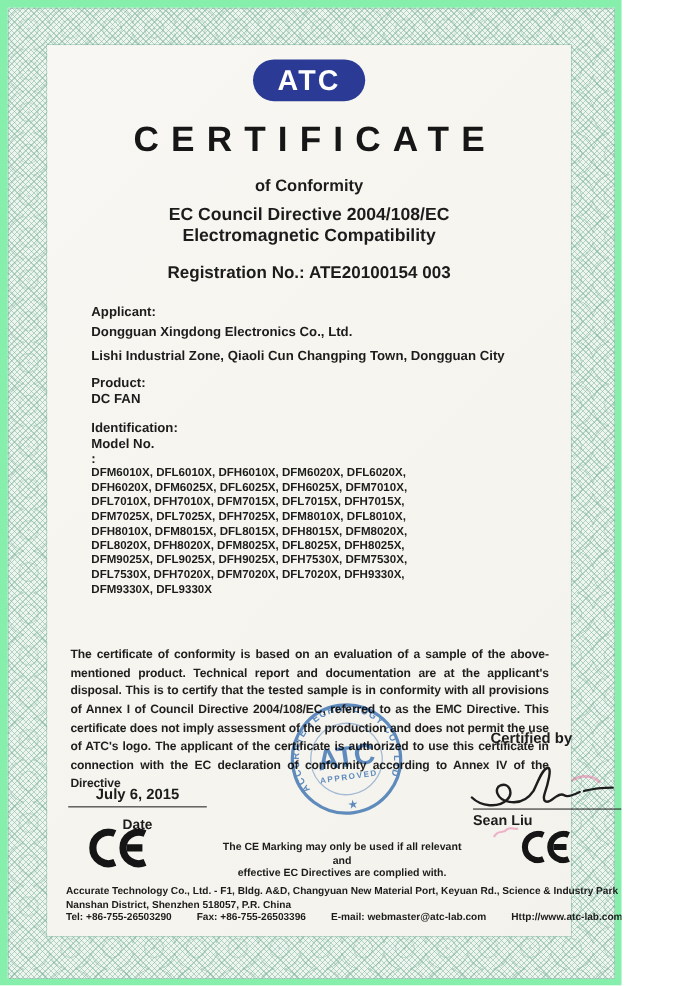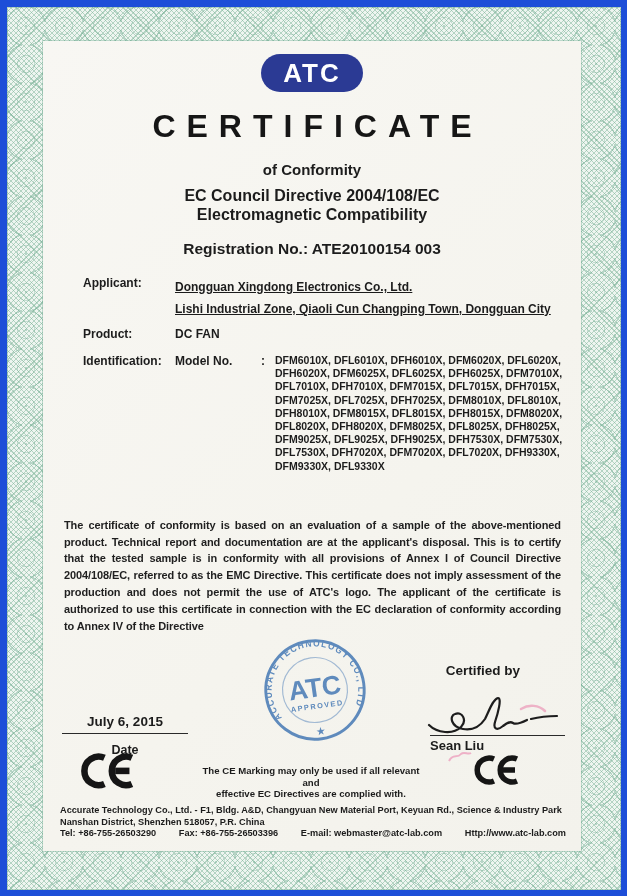--- a/index.html
+++ b/index.html
@@ -1,18 +1,18 @@
 <!DOCTYPE html>
 <html><head>
 <meta charset="utf-8">
 <style>
   * { margin:0; padding:0; box-sizing:border-box; }
   html,body { width:627px; height:896px; background:#fff; }
   body { font-family:"Liberation Sans", sans-serif; color:#1c1c1c; }
-  .sheet { position:relative; width:627px; height:896px; background:#1d4ed8; overflow:hidden; }
+  .sheet { position:relative; width:565px; height:896px; background:#86efac; overflow:hidden; }
 
   
   .band {
     position:absolute; inset:7px 6px 6px 7px;
     background-color:#eef5f0;
     background-image:
       repeating-linear-gradient(45deg,  rgba(122,178,150,.50) 0 0.8px, rgba(0,0,0,0) 0.8px 3.6px),
       repeating-linear-gradient(-45deg, rgba(122,178,150,.50) 0 0.8px, rgba(0,0,0,0) 0.8px 3.6px),
       repeating-radial-gradient(circle at 50% 50%, rgba(96,160,132,.38) 0 1px, rgba(0,0,0,0) 1px 8px, rgba(96,160,132,.30) 8px 9px, rgba(0,0,0,0) 9px 19px);
     background-size:auto,auto,38px 38px;
@@ -30,23 +30,23 @@
   .logo span { color:#fff; font-weight:bold; font-size:26px; letter-spacing:2px; }
   .title { margin-top:16px; text-align:center; font-size:32px; font-weight:bold;
            letter-spacing:11px; padding-left:11px; color:#161616; }
   .sub-conformity { margin-top:16px; text-align:center; font-size:15px; font-weight:bold; }
   .sub-directive  { margin-top:9px; text-align:center; font-size:16px; font-weight:bold; }
   .sub-compat     { margin-top:1px; text-align:center; font-size:16px; font-weight:bold; }
   .registration   { margin-top:16px; text-align:center; font-size:15.5px; font-weight:bold; }
 
   
   .info { margin:18px 12px 0 40px; font-size:12px; font-weight:bold; }
-  .row { display:flex; align-items:flex-start; }
+  .row { display:flex; align-items:flex-start;flex-direction:column; }
   .row .lbl { width:92px; flex:none; }
-  .applicant .val div { line-height:22px;text-decoration:underline; }
+  .applicant .val div { line-height:22px; }
   .product-row { margin-top:7px; }
   .ident-row { margin-top:13px; }
   .ident-row .mlabel { width:86px; flex:none; }
   .ident-row .colon { width:14px; flex:none; }
   .models div { font-size:10.5px; line-height:13.2px; white-space:nowrap; }
   .standards-row { margin-top:17px; }
   .standards-row .val div + div { margin-top:8px; }
 
   
   .bodytext { margin:44px 20px 0 21px; font-size:11px; font-weight:bold; color:#1f1f1f;

